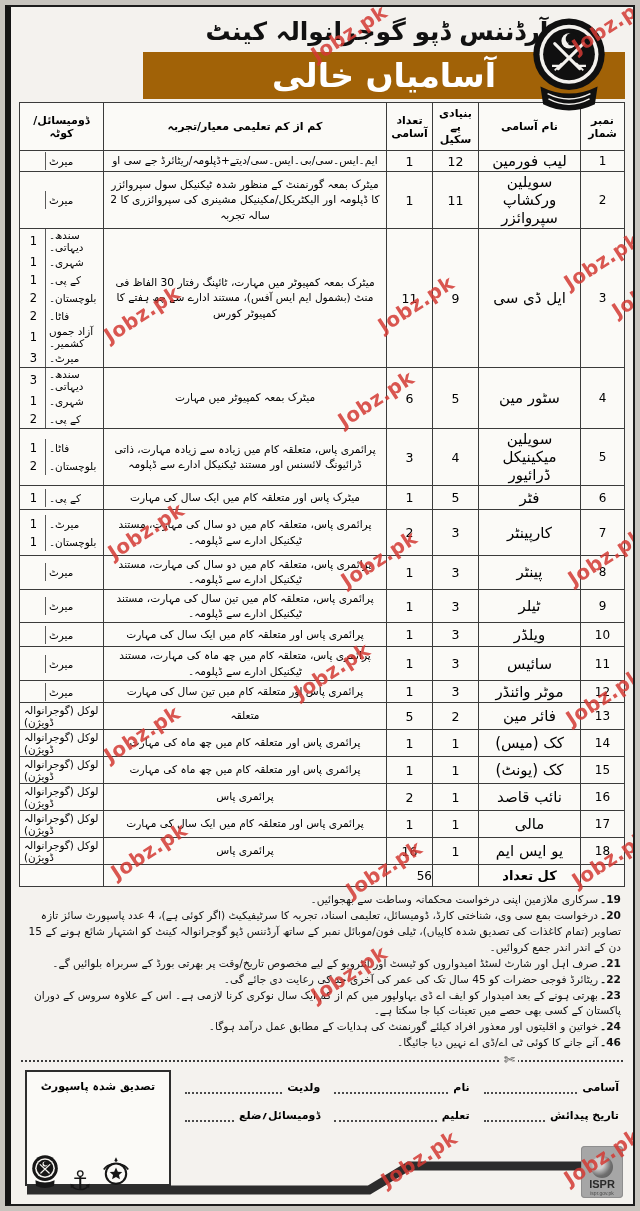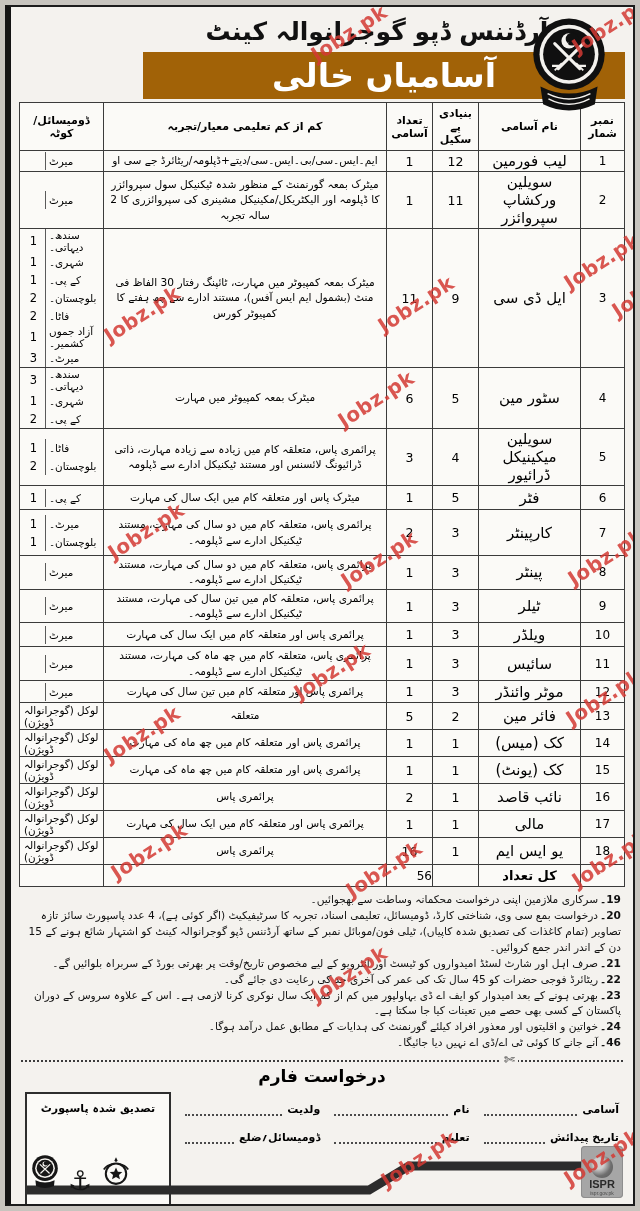--- a/index.html
+++ b/index.html
@@ -406,21 +406,20 @@
         <div class="note"><span class="no">23۔</span><span>بھرتی ہونے کے بعد امیدوار کو ایف اے ڈی بہاولپور میں کم از کم ایک سال نوکری کرنا لازمی ہے۔ اس کے علاوہ سروس کے دوران پاکستان کے کسی بھی حصے میں تعینات کیا جا سکتا ہے۔</span></div>
         <div class="note"><span class="no">24۔</span><span>خواتین و اقلیتوں اور معذور افراد کیلئے گورنمنٹ کی ہدایات کے مطابق عمل درآمد ہوگا۔</span></div>
         <div class="note"><span class="no">46۔</span><span>آنے جانے کا کوئی ٹی اے/ڈی اے نہیں دیا جائیگا۔</span></div>
       </div>
 
     <div class="cutline">
       <span class="scissors">✄</span>
     </div>
 
     <div class="form-wrap">
-      <div class="form-title">درخواست فارم</div>
       <div class="form-flex">
         <div class="fields">
             <div class="frow">
               <div class="fgroup">
                 <span class="flabel">آسامی</span>
                 <span class="fline"></span>
               </div>
               <div class="fgroup">
                 <span class="flabel">نام</span>
                 <span class="fline"></span>

